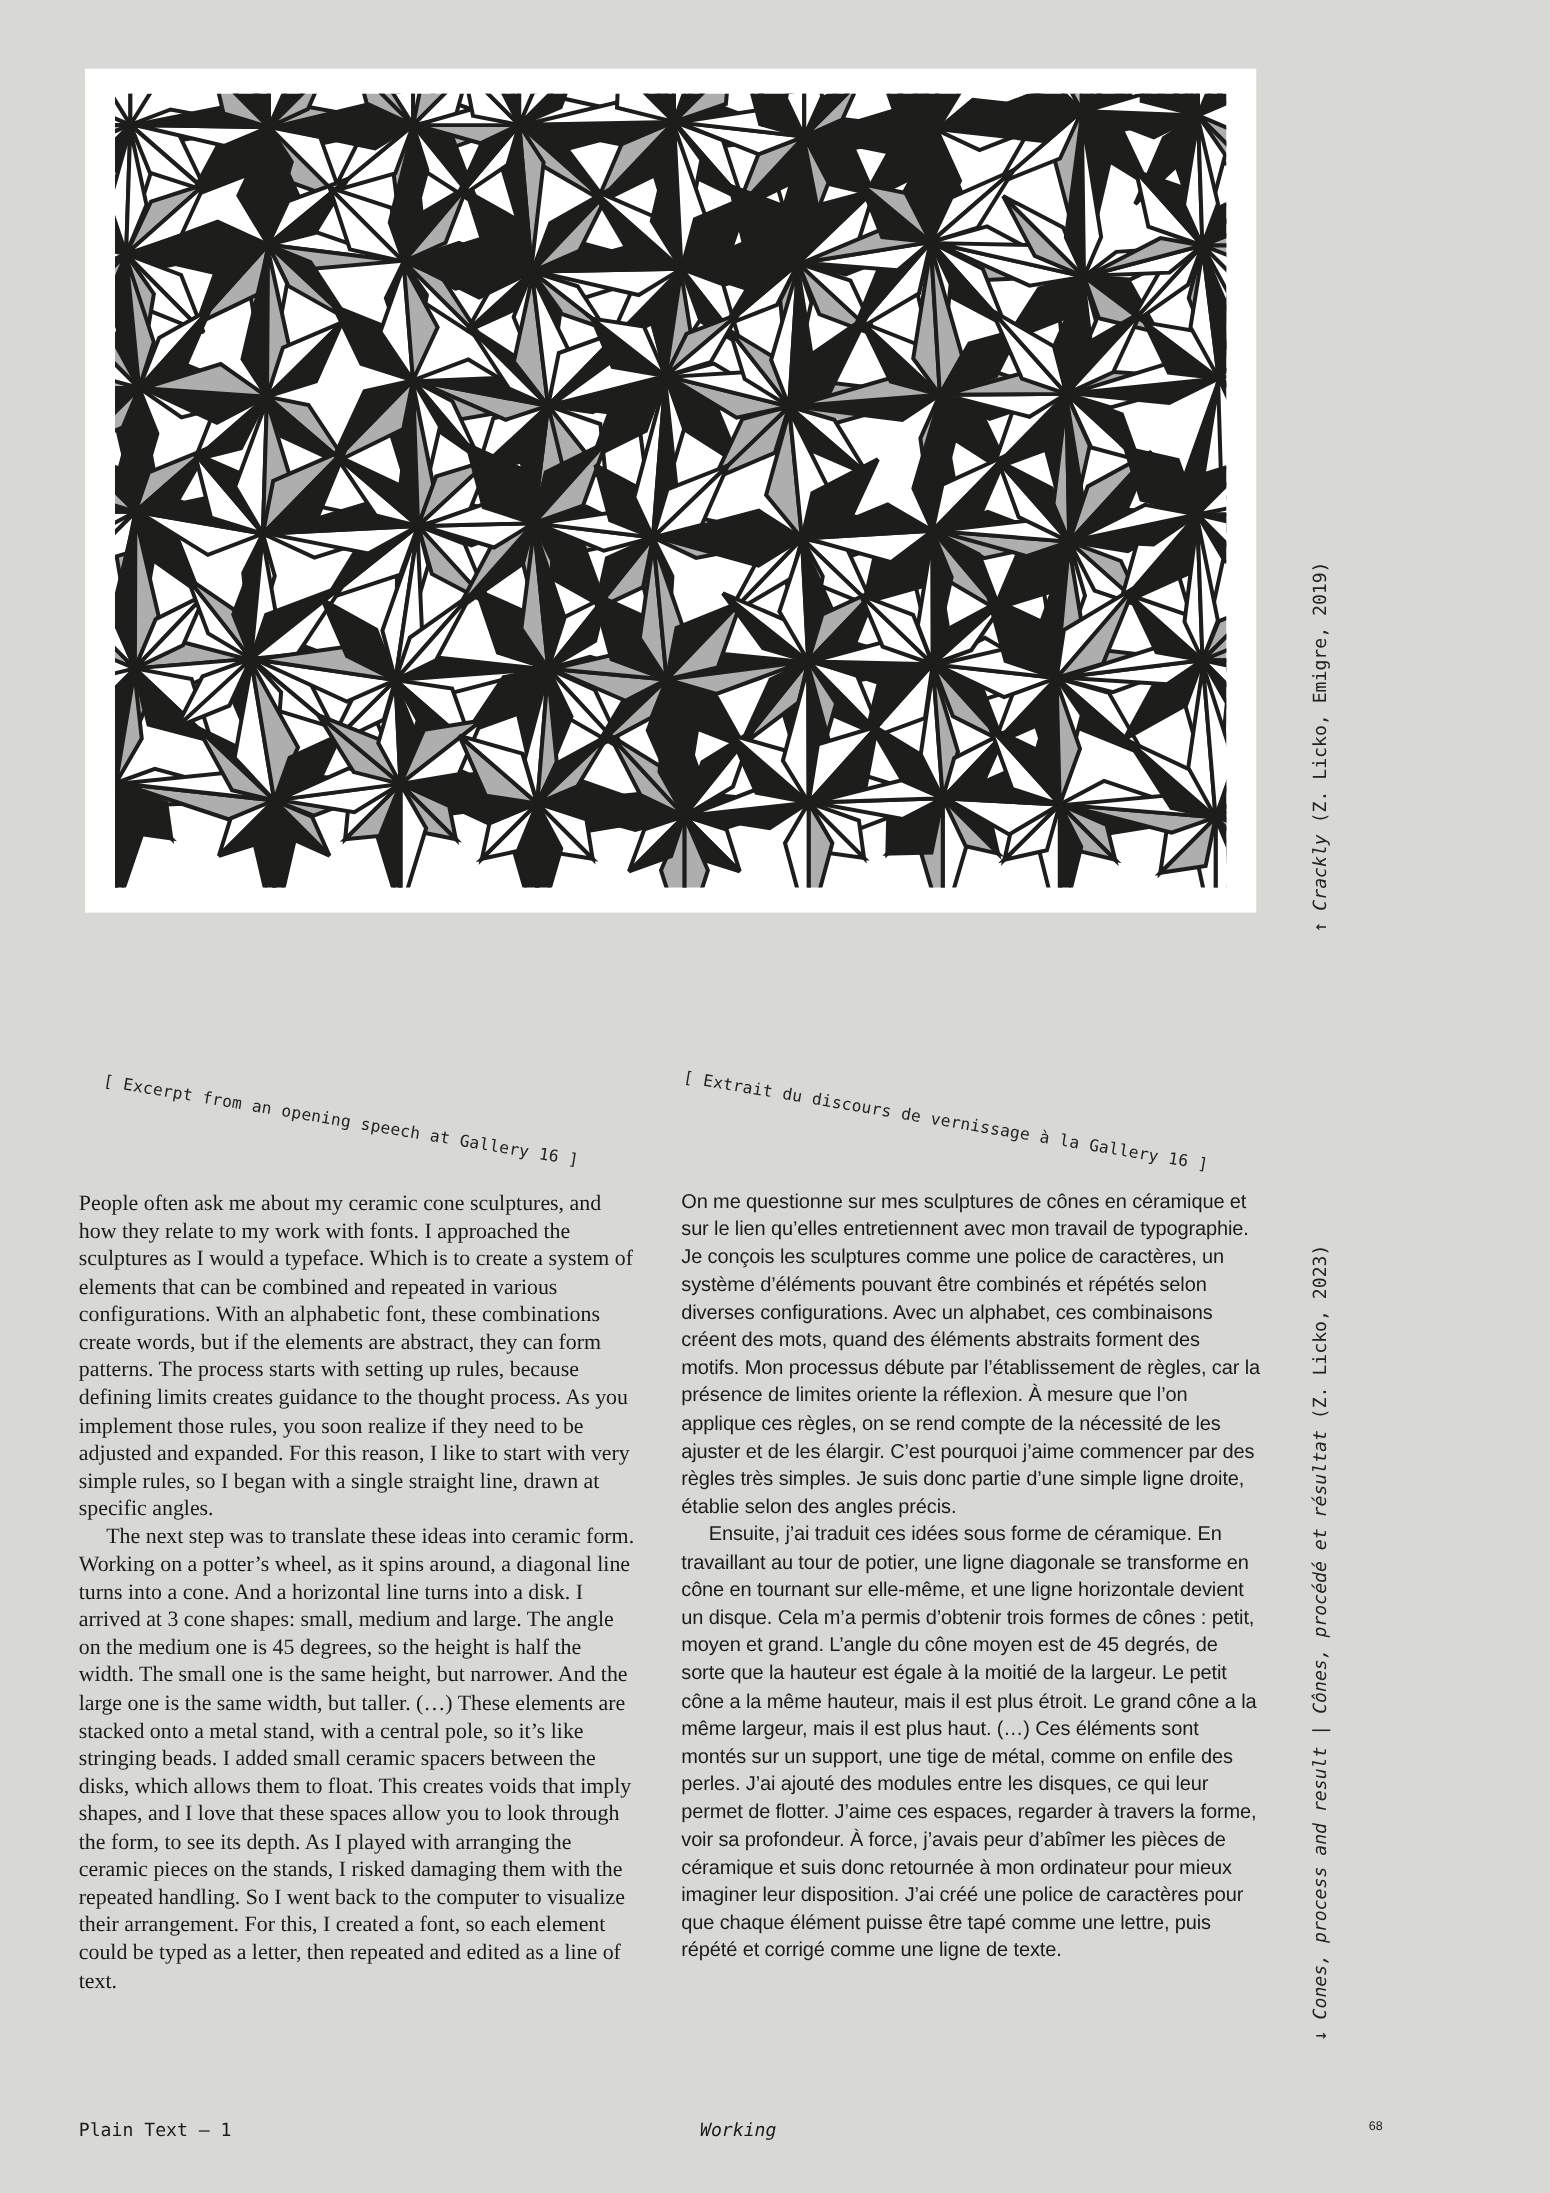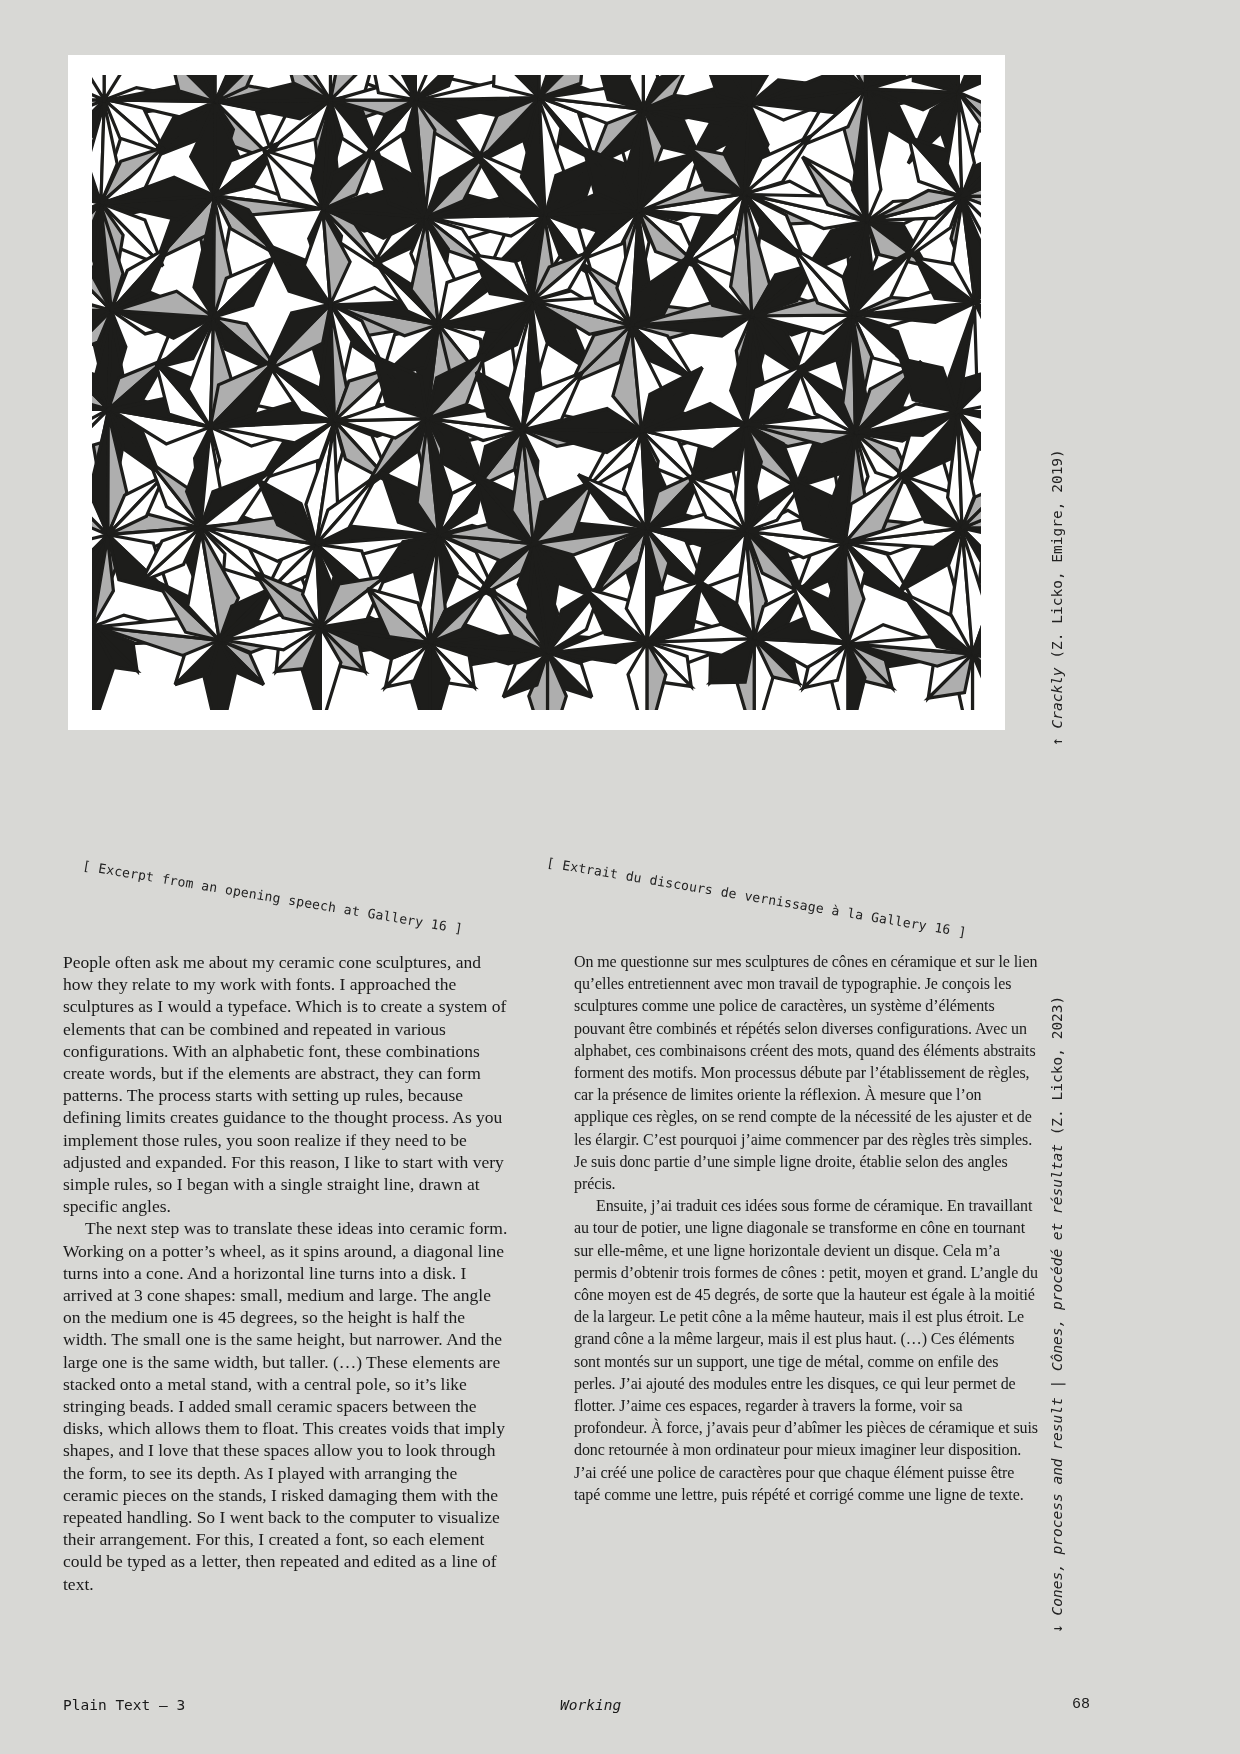--- a/index.html
+++ b/index.html
@@ -35,22 +35,22 @@
     text-align:left;
   }
   .col p{margin:0;}
   .col p.indent{text-indent:22px;}
   .col-en{
     left:63px;width:447px;
     font-family:Liberation Serif, serif;
     font-size:17.5px;
   }
   .col-fr{
-    left:574px;width:465px;
-    font-family:Liberation Serif, serif;
+    left:545px;width:465px;
+    font-family:Liberation Sans, sans-serif;
     font-size:16px;
     letter-spacing:-0.1px;
   }
   .margin-note{
     position:absolute;
     font-family:"DejaVu Sans Mono",monospace;
     font-size:14.5px;
     color:#222;
     white-space:nowrap;
     transform-origin:0 0;
@@ -62,23 +62,23 @@
   .footer-item{
     position:absolute;
     font-family:"DejaVu Sans Mono",monospace;
     font-size:14.5px;
     color:#1a1a1a;
     white-space:nowrap;
   }
   .footer-left{left:63px;top:1697px;}
   .footer-center{left:560px;top:1697px;font-style:italic;}
   .footer-right{
-    left:1072px;top:1696px;
-    font-family:Liberation Mono, monospace;
-    font-size:15px;
+    left:1095px;top:1696px;
+    font-family:Liberation Sans, sans-serif;
+    font-size:10px;
   }
 </style>
 </head>
 <body>
 
 <figure class="artwork" style="margin:0;">
   <svg xmlns="http://www.w3.org/2000/svg" viewBox="0 0 937 675">
       <rect width="937" height="675" fill="#ffffff"></rect>
       <clipPath id="artclip">
         <rect x="24" y="20" width="889" height="635"></rect>
@@ -895,15 +895,15 @@
   <p class="indent">Ensuite, j’ai traduit ces idées sous forme de céramique. En travaillant au tour de potier, une ligne diagonale se transforme en cône en tournant sur elle-même, et une ligne horizontale devient un disque. Cela m’a permis d’obtenir trois formes de cônes : petit, moyen et grand. L’angle du cône moyen est de 45 degrés, de sorte que la hauteur est égale à la moitié de la largeur. Le petit cône a la même hauteur, mais il est plus étroit. Le grand cône a la même largeur, mais il est plus haut. (…) Ces éléments sont montés sur un support, une tige de métal, comme on enfile des perles. J’ai ajouté des modules entre les disques, ce qui leur permet de flotter. J’aime ces espaces, regarder à travers la forme, voir sa profondeur. À force, j’avais peur d’abîmer les pièces de céramique et suis donc retournée à mon ordinateur pour mieux imaginer leur disposition. J’ai créé une police de caractères pour que chaque élément puisse être tapé comme une lettre, puis répété et corrigé comme une ligne de texte.</p>
 </div>
 
 <div class="margin-note note-top">
   <span>↑ </span><span class="t">Crackly</span><span> (Z. Licko, Emigre, 2019)</span>
 </div>
 <div class="margin-note note-bottom">
   <span>↓ </span><span class="t">Cones, process and result</span><span> | </span><span class="t">Cônes, procédé et résultat</span><span> (Z. Licko, 2023)</span>
 </div>
 
-<div class="footer-item footer-left">Plain Text – 3</div>
+<div class="footer-item footer-left">Plain Text – 1</div>
 <div class="footer-item footer-center">Working</div>
 <div class="footer-item footer-right">68</div>
 
 </body></html>

